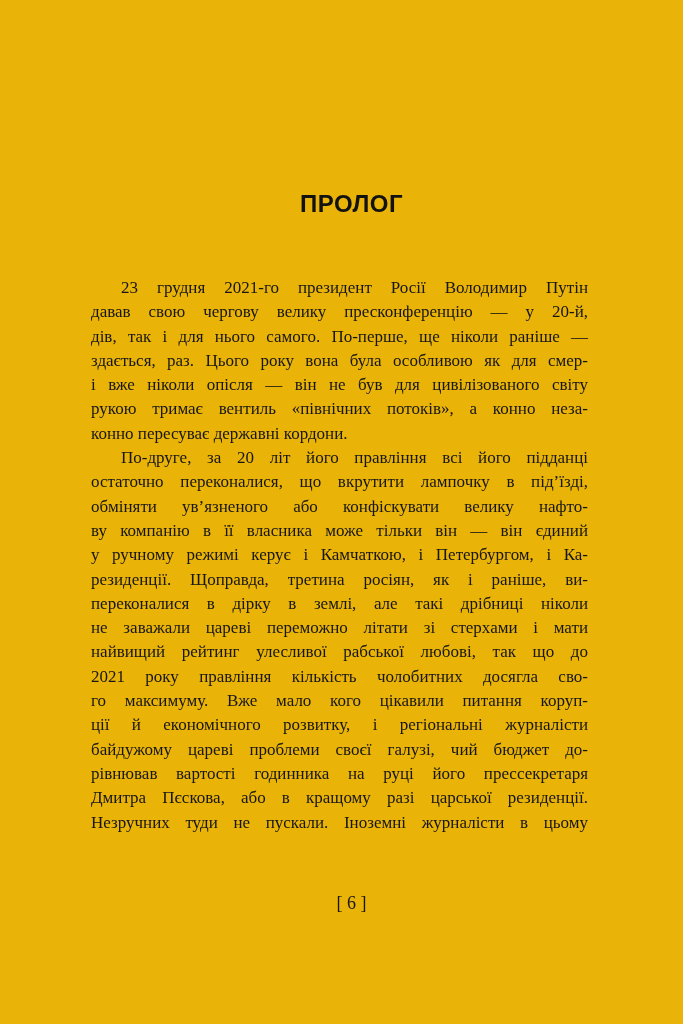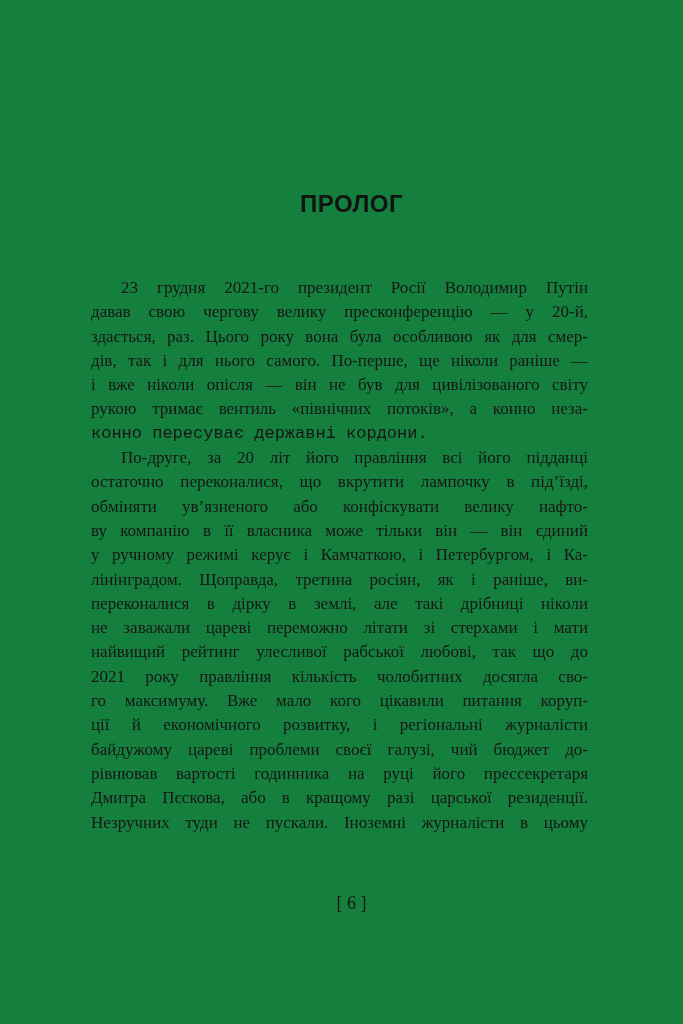--- a/index.html
+++ b/index.html
@@ -4,21 +4,21 @@
 <style>
   html, body {
     margin: 0;
     padding: 0;
     background: #ffffff;
   }
   .page {
     position: relative;
     width: 683px;
     height: 1024px;
-    background: #15803d;
+    background: #eab308;
     overflow: hidden;
     font-family: "Liberation Serif", serif;
   }
   .chapter-title {
     position: absolute;
     top: 191px;
     left: 103px;
     width: 497px;
     text-align: center;
     font-family: "Liberation Sans", sans-serif;
@@ -40,21 +40,20 @@
   }
   .tl {
     text-align: justify;
     text-align-last: justify;
   }
   .tl.first {
     text-indent: 30px;
   }
   .tl.noju {
     text-align-last: left;
-    font-family: Liberation Mono, monospace;
   }
   .page-number {
     position: absolute;
     top: 893px;
     left: 103px;
     width: 497px;
     text-align: center;
     font-family: "Liberation Serif", serif;
     font-size: 18px;
     color: #161616;
@@ -62,31 +61,31 @@
 </style>
 </head>
 <body>
 
 <div class="page">
   <div class="chapter-title">ПРОЛОГ</div>
 
   <div class="body-text">
       <div class="tl first">23 грудня 2021-го президент Росії Володимир Путін</div>
       <div class="tl">давав свою чергову велику пресконференцію — у 20-й,</div>
+      <div class="tl">дів, так і для нього самого. По-перше, ще ніколи раніше —</div>
       <div class="tl">здається, раз. Цього року вона була особливою як для смер-</div>
-      <div class="tl">дів, так і для нього самого. По-перше, ще ніколи раніше —</div>
       <div class="tl">і вже ніколи опісля — він не був для цивілізованого світу</div>
       <div class="tl">рукою тримає вентиль «північних потоків», а конно неза-</div>
       <div class="tl noju">конно пересуває державні кордони.</div>
       <div class="tl first">По-друге, за 20 літ його правління всі його підданці</div>
       <div class="tl">остаточно переконалися, що вкрутити лампочку в під’їзді,</div>
       <div class="tl">обміняти ув’язненого або конфіскувати велику нафто-</div>
       <div class="tl">ву компанію в її власника може тільки він — він єдиний</div>
       <div class="tl">у ручному режимі керує і Камчаткою, і Петербургом, і Ка-</div>
-      <div class="tl">лінінградом. Щоправда, третина росіян, як і раніше, ви-</div>
+      <div class="tl">резиденції. Щоправда, третина росіян, як і раніше, ви-</div>
       <div class="tl">переконалися в дірку в землі, але такі дрібниці ніколи</div>
       <div class="tl">не заважали цареві переможно літати зі стерхами і мати</div>
       <div class="tl">найвищий рейтинг улесливої рабської любові, так що до</div>
       <div class="tl">2021 року правління кількість чолобитних досягла сво-</div>
       <div class="tl">го максимуму. Вже мало кого цікавили питання коруп-</div>
       <div class="tl">ції й економічного розвитку, і регіональні журналісти</div>
       <div class="tl">байдужому цареві проблеми своєї галузі, чий бюджет до-</div>
       <div class="tl">рівнював вартості годинника на руці його прессекретаря</div>
       <div class="tl">Дмитра Пєскова, або в кращому разі царської резиденції.</div>
       <div class="tl">Незручних туди не пускали. Іноземні журналісти в цьому</div>

